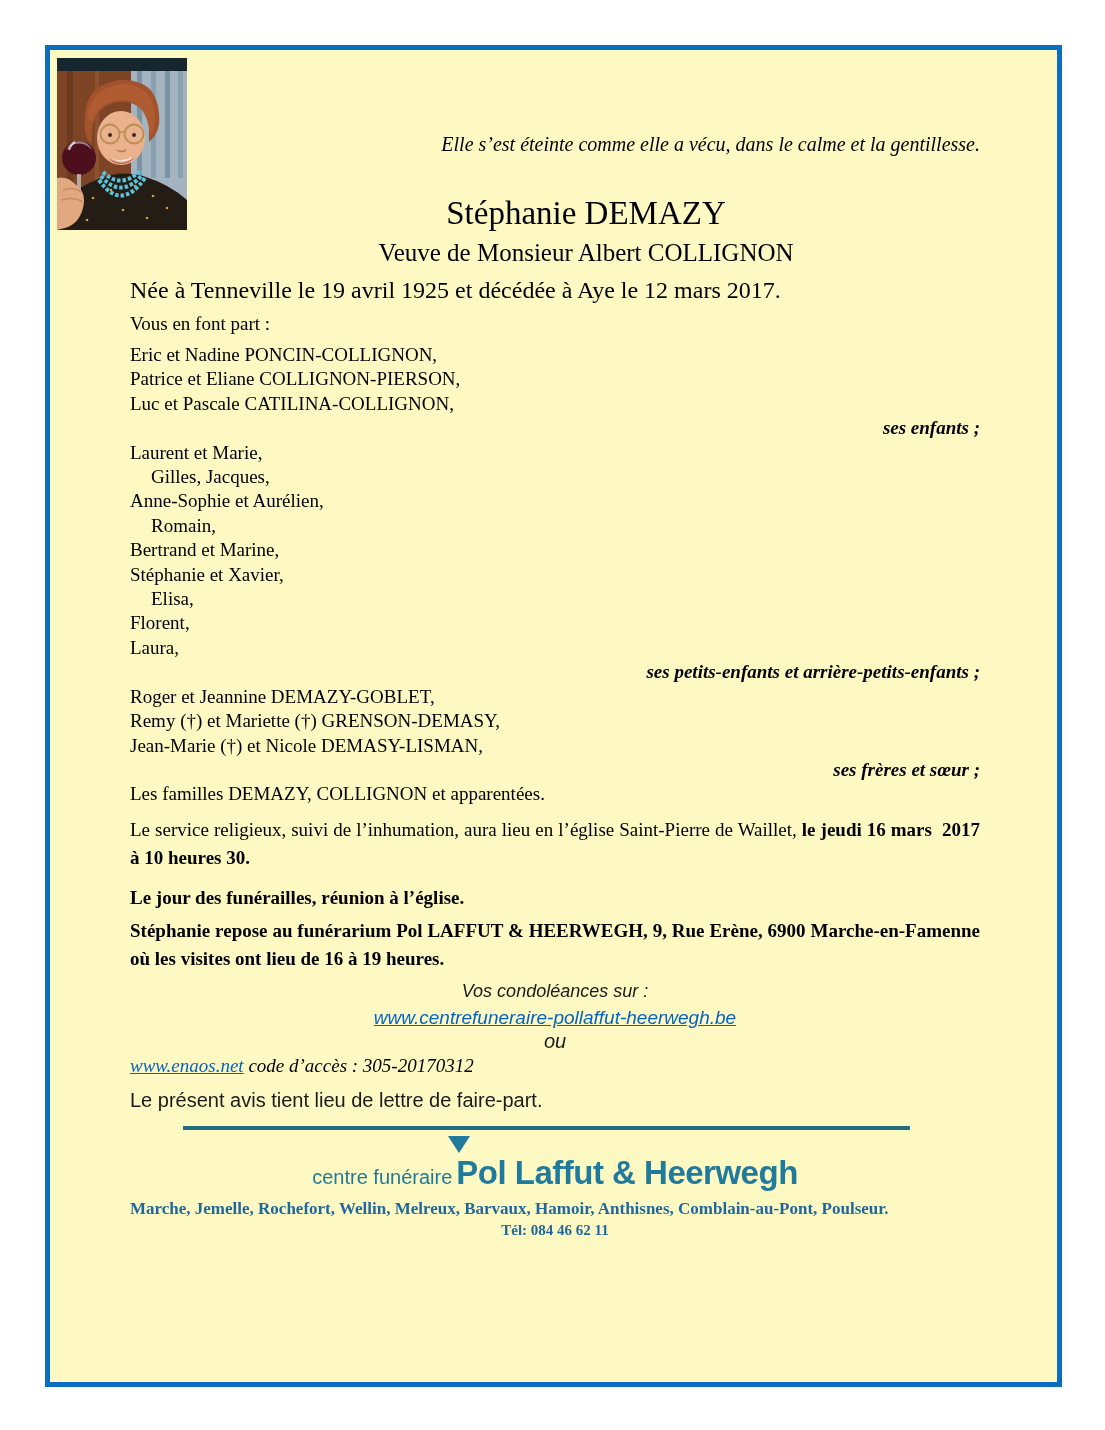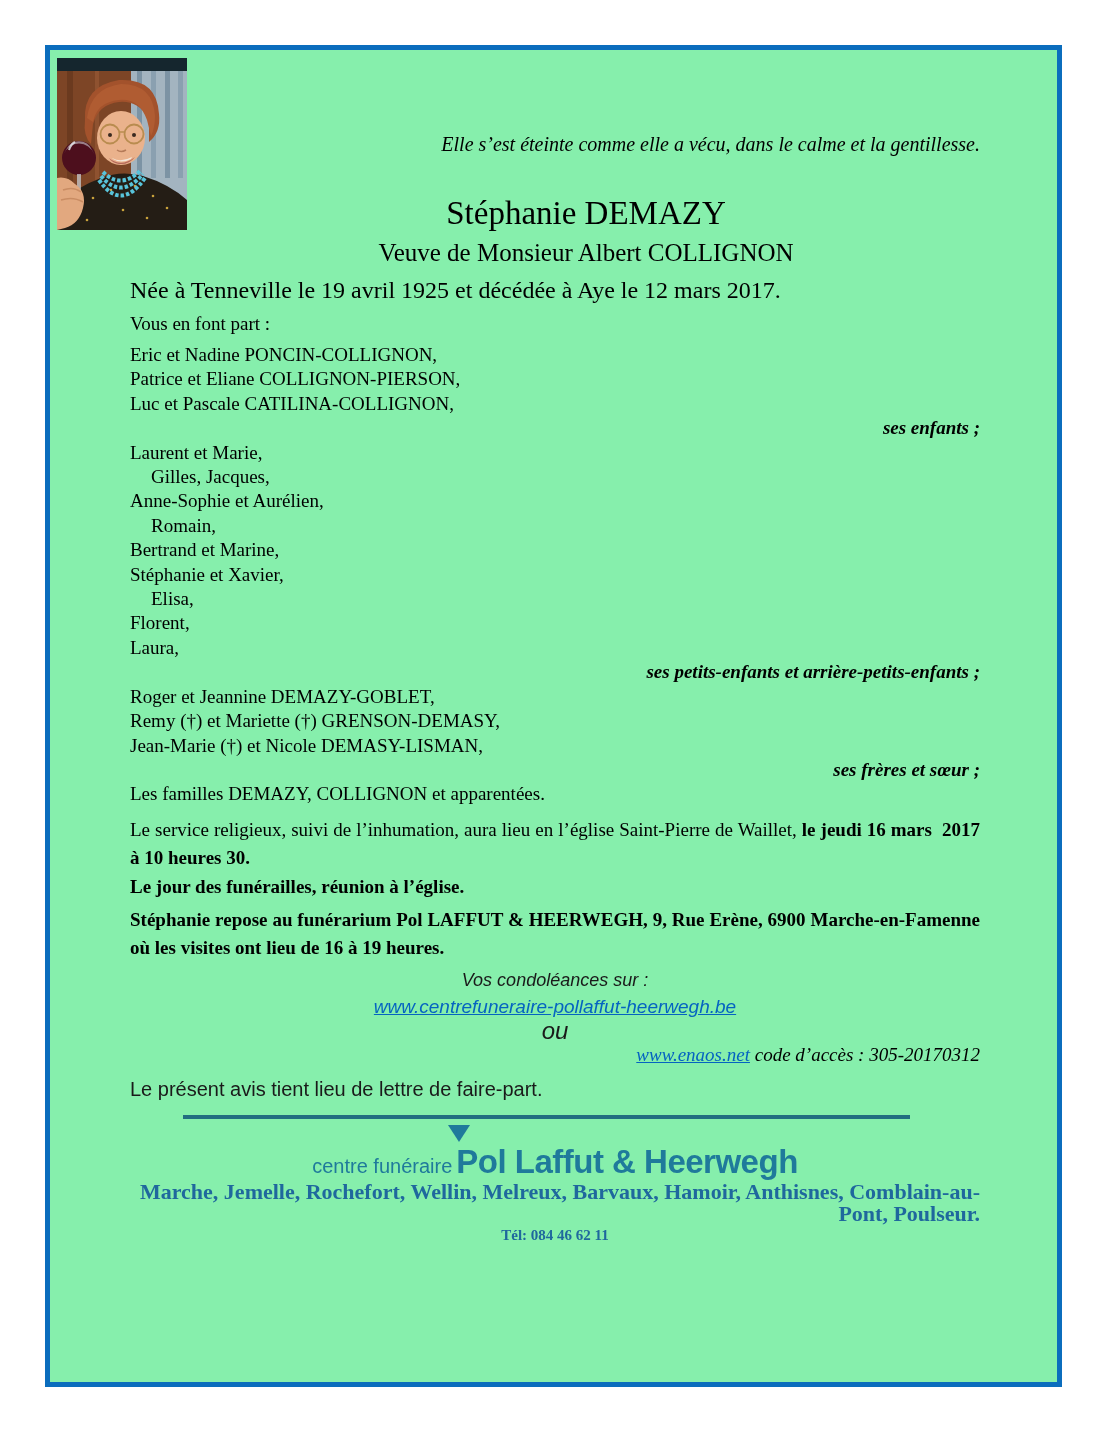--- a/index.html
+++ b/index.html
@@ -3,53 +3,53 @@
 <meta charset="utf-8">
 <style>
   html,body{margin:0;padding:0;}
   body{
     width:1105px;height:1430px;background:#ffffff;position:relative;
     font-family:"Liberation Serif","DejaVu Serif",serif;color:#000;
     -webkit-font-smoothing:antialiased;
   }
   .page{
     position:absolute;left:45px;top:45px;width:1017px;height:1342px;
-    border:5px solid #0b6dbd;box-sizing:border-box;background:#86efac;
+    border:5px solid #0b6dbd;box-sizing:border-box;background:#fef9c3;
   }
   .photo{position:absolute;left:7px;top:8px;width:130px;height:172px;overflow:hidden;}
   .content{padding:81px 77px 0 80px;}
   .quote{text-align:right;font-style:italic;font-size:20px;line-height:26px;}
   .titleblock{margin-top:35px;text-align:center;margin-left:62px;}
   .t-madame{font-size:33px;line-height:48px;}
   .t-name{font-size:33px;line-height:43px;}
   .t-veuve{font-size:25px;line-height:36px;}
   .born{margin-top:7px;font-size:24px;line-height:25px;}
   .intro{margin-top:8px;font-size:19px;line-height:25px;}
   .names{margin-top:7px;font-size:19px;line-height:24.4px;}
   .names .line{white-space:pre;}
   .names .indent{padding-left:21px;}
   .rlabel{text-align:right;font-weight:bold;font-style:italic;}
   .families{}
   .service{margin-top:9px;font-size:19px;line-height:28px;text-align:justify;}
   .service b{font-weight:bold;}
-  .lejour{margin-top:1px;font-size:19px;line-height:28px;font-weight:bold;}
+  .lejour{margin-top:12px;font-size:19px;line-height:28px;font-weight:bold;}
   .repose{margin-top:5px;font-size:19px;line-height:28px;font-weight:bold;text-align:justify;}
   .cond-head{margin-top:5px;text-align:center;font-family:"Liberation Sans","DejaVu Sans",sans-serif;font-style:italic;font-size:18px;line-height:26px;color:#1a1a1a;}
   .cond-link1{text-align:center;font-family:"Liberation Sans","DejaVu Sans",sans-serif;font-style:italic;font-size:19px;line-height:27px;}
   .cond-link1 a, .enaos a{color:#0563c1;text-decoration:underline;}
-  .cond-or{text-align:center;font-family:"Liberation Sans","DejaVu Sans",sans-serif;font-style:italic;font-size:24px;line-height:21px;color:#1a1a1a;}
-  .enaos{text-align:right;font-style:italic;font-size:19px;line-height:27px;}
+  .cond-or{text-align:center;font-family:"Liberation Sans","DejaVu Sans",sans-serif;font-style:italic;font-size:20px;line-height:21px;color:#1a1a1a;}
+  .enaos{text-align:left;font-style:italic;font-size:19px;line-height:27px;}
   .notice{margin-top:8px;font-family:"Liberation Sans","DejaVu Sans",sans-serif;font-size:20px;line-height:27px;color:#1a1a1a;}
   .rule{margin-top:12px;margin-left:53px;width:727px;height:4px;background:#226e80;}
   .logo-row{margin-top:6px;padding-top:18px;text-align:center;position:relative;}
   .logo-tri{position:absolute;left:calc(50% - 107px);top:0;width:0;height:0;
     border-left:11px solid transparent;border-right:11px solid transparent;border-top:17px solid #1f7a9b;}
   .brand-prefix{font-family:"Liberation Sans","DejaVu Sans",sans-serif;font-size:20px;color:#1f7a9b;}
   .brand-name{font-family:"Liberation Sans","DejaVu Sans",sans-serif;font-size:33px;font-weight:bold;color:#1f7a9b;letter-spacing:-0.5px;}
-  .locations{text-align:right;font-weight:bold;font-size:22px;line-height:22px;color:#1f689d;}
+  .locations{margin-top:6px;text-align:left;font-weight:bold;font-size:17px;line-height:22px;color:#1f689d;}
   .phone{text-align:center;font-weight:bold;font-size:15px;line-height:20px;color:#1f689d;}
 </style>
 </head>
 <body>
 
 <div class="page">
 
   <div class="photo">
     <svg width="130" height="172" viewBox="0 0 130 172" xmlns="http://www.w3.org/2000/svg">
       <rect width="130" height="172" fill="#7d4526"></rect>

